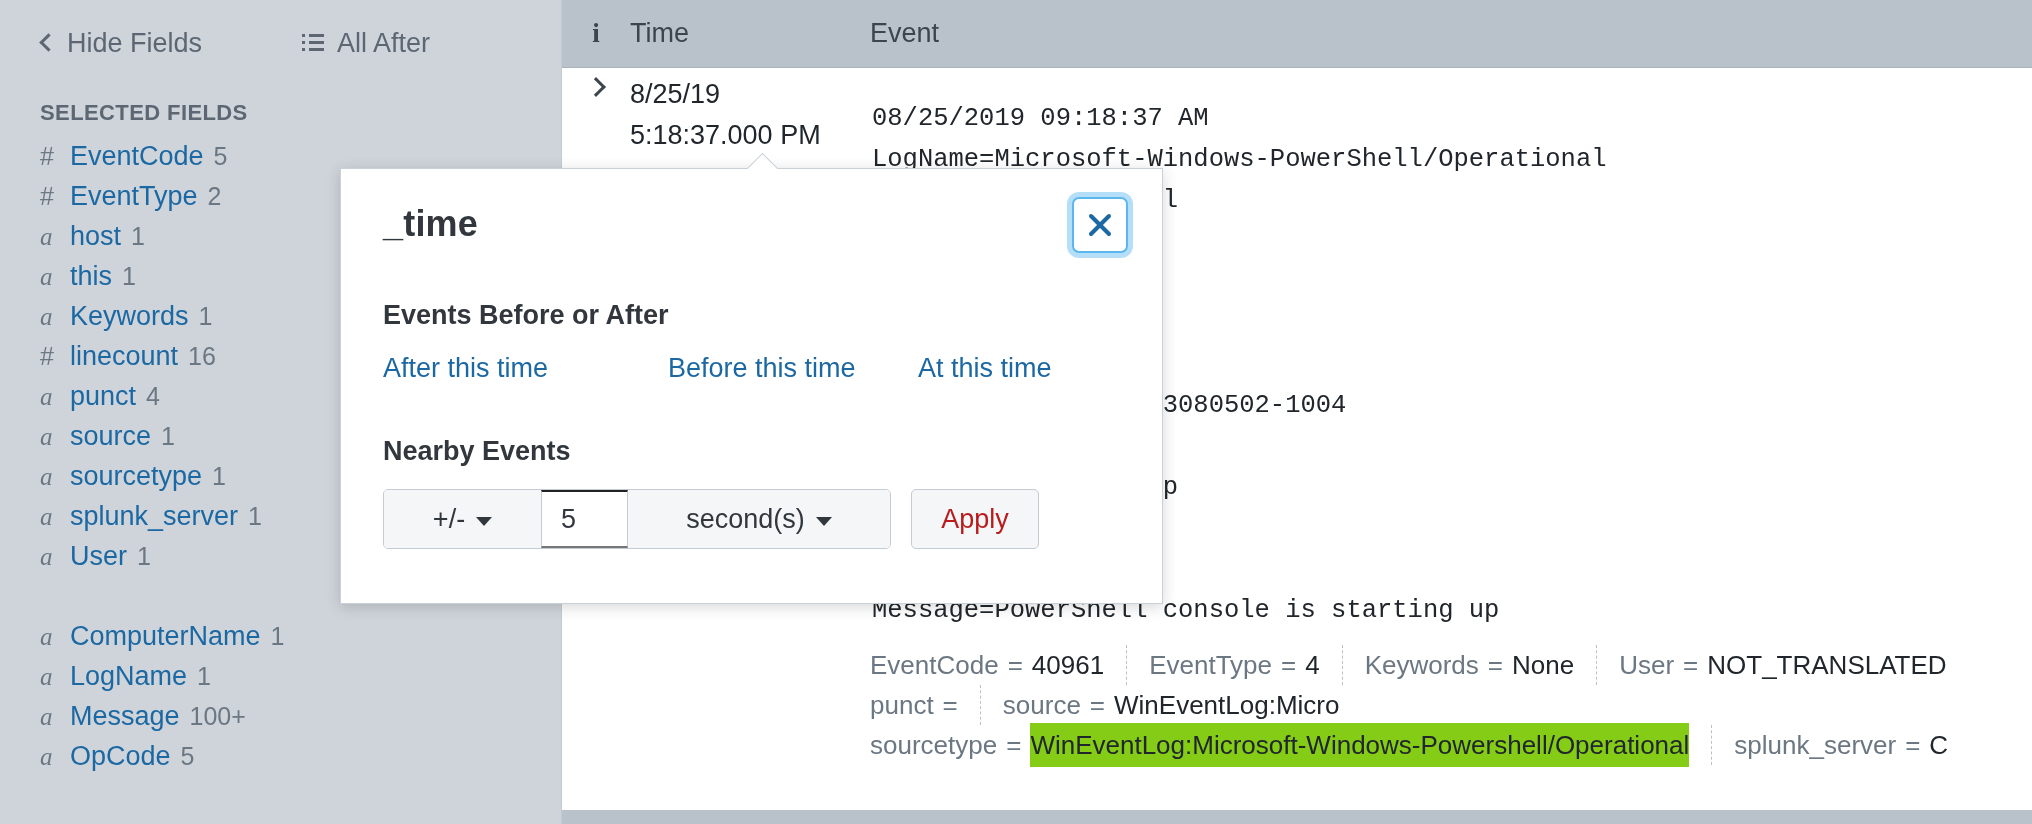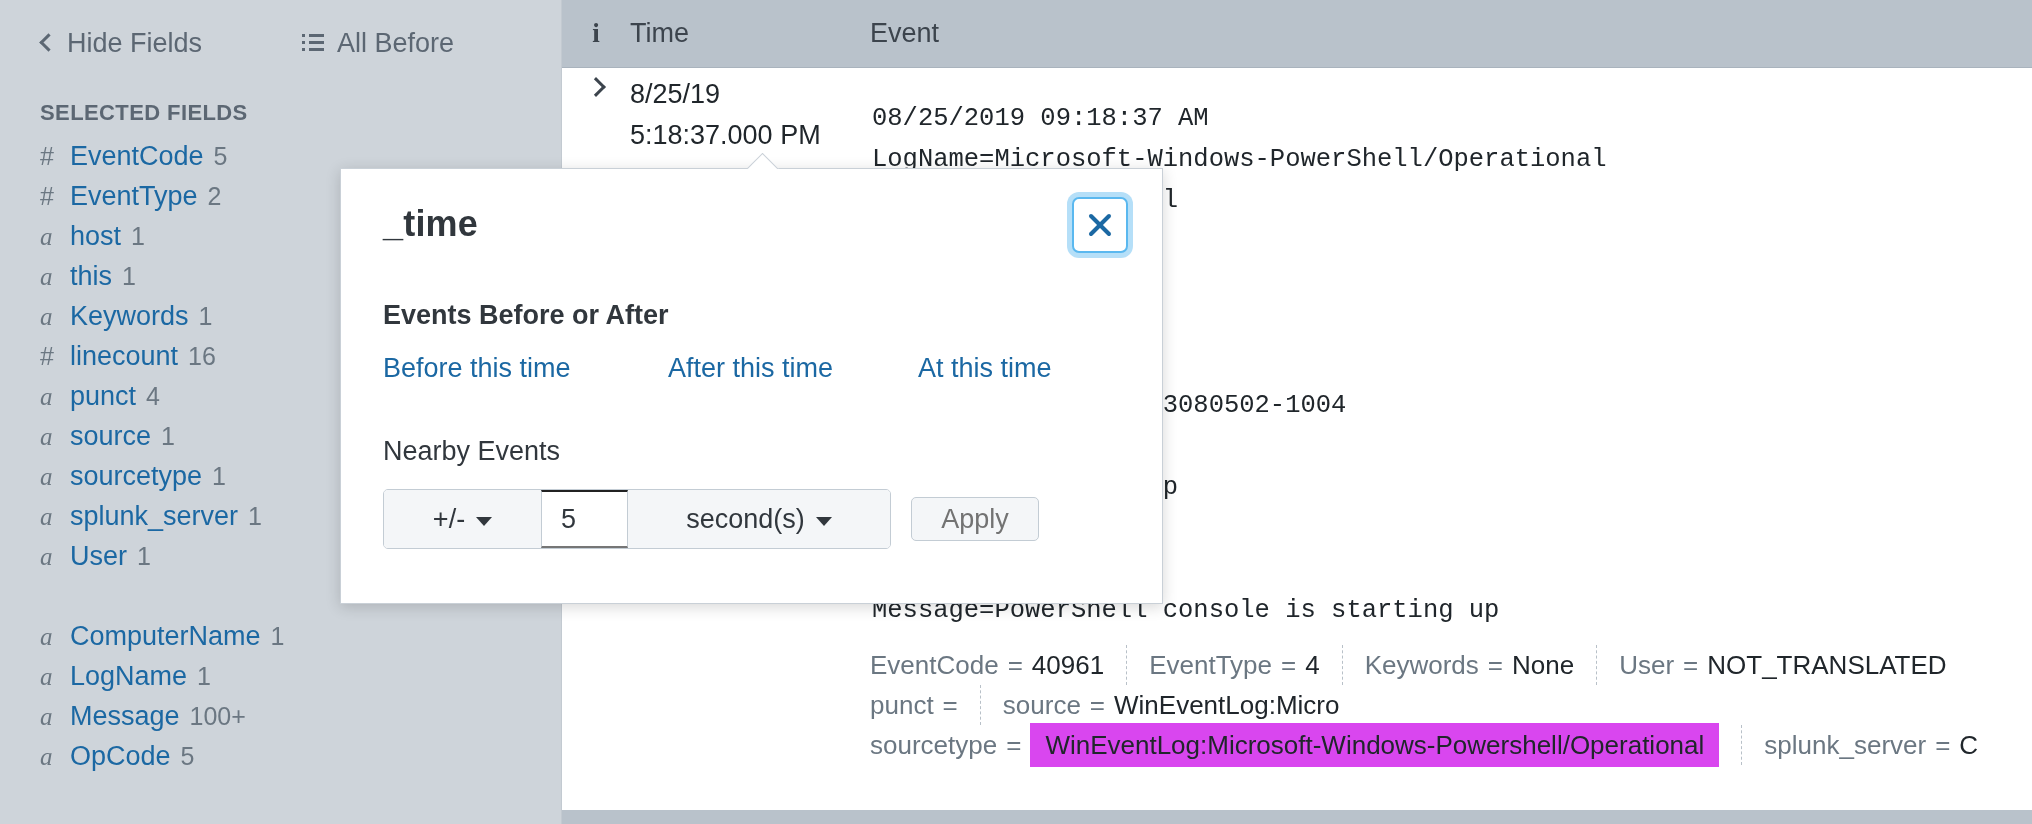--- a/index.html
+++ b/index.html
@@ -211,22 +211,22 @@
     padding-right: 22px;
   }
   .fv + .fv {
     border-left: 1px dashed #b8c0c8;
     padding-left: 22px;
   }
   .fv-k { color: #6b7782; }
   .fv-eq { color: #6b7782; }
   .fv-v { color: #20262b; }
   .fv-v.hl {
-    background: #d946ef;
-    padding: 2px 15px;
+    background: #84cc16;
+    padding: 2px 0;
   }
   .bottom-strip {
     position: absolute;
     left: 0; bottom: 0;
     width: 100%;
     height: 14px;
     background: #b9c2cb;
   }
 
   
@@ -298,21 +298,21 @@
   .pop-link {
     font-size: 27px;
     color: #1b68a3;
     cursor: pointer;
   }
   .pop-link:nth-child(1) { width: 285px; }
   .pop-link:nth-child(2) { width: 250px; }
 
   .pop-section-title2 {
     font-size: 27px;
-    font-weight: normal;
+    font-weight: bold;
     color: #31373d;
     padding: 0 0 0 42px;
     margin-top: 52px;
   }
 
   .pop-controls {
     display: flex;
     align-items: center;
     padding-left: 42px;
     margin-top: 22px;
@@ -354,27 +354,27 @@
     width: 0; height: 0;
     border-left: 8px solid transparent;
     border-right: 8px solid transparent;
     border-top: 9px solid #31373d;
     display: inline-block;
     position: relative;
     top: 2px;
   }
   .apply-btn {
     margin-left: 20px;
-    height: 44px;
+    height: 60px;
     width: 128px;
     background: #f4f6f8;
     border: 1px solid #c3ccd4;
     border-radius: 5px;
     font-size: 27px;
-    color: #737373;
+    color: #b91c1c;
     cursor: pointer;
     font-family: "Liberation Sans", sans-serif;
   }
 </style>
 </head>
 <body>
 
 <div id="app">
 
   <aside class="sidebar">
@@ -385,21 +385,21 @@
       </div>
       <div class="all-fields">
         <span class="list-icon">
           <i></i>
             <i></i>
             <i></i>
             <b></b>
             <b></b>
             <b></b>
         </span>
-        <span>All Before</span>
+        <span>All After</span>
       </div>
     </div>
 
     <div class="field-section-title">SELECTED FIELDS</div>
     <div id="selected-fields-list">
         <div class="field-row">
           <span class="field-type num">#</span>
           <span class="field-name">EventCode</span>
           <span class="field-count">5</span>
         </div>
@@ -557,22 +557,22 @@
 
     <div class="popover-close">
       <svg width="30" height="30" viewBox="0 0 30 30" aria-hidden="true">
         <line x1="6" y1="6" x2="24" y2="24" stroke="#1b68a3" stroke-width="4" stroke-linecap="round"></line>
         <line x1="24" y1="6" x2="6" y2="24" stroke="#1b68a3" stroke-width="4" stroke-linecap="round"></line>
       </svg>
     </div>
 
     <div class="pop-section-title">Events Before or After</div>
     <div class="pop-links">
+      <span class="pop-link">After this time</span>
       <span class="pop-link">Before this time</span>
-      <span class="pop-link">After this time</span>
       <span class="pop-link">At this time</span>
     </div>
 
     <div class="pop-section-title2">Nearby Events</div>
     <div class="pop-controls">
       <div class="ctl-group">
         <div class="ctl-dd sign">
           <span>+/-</span>
           <span class="caret-down"></span>
         </div>

